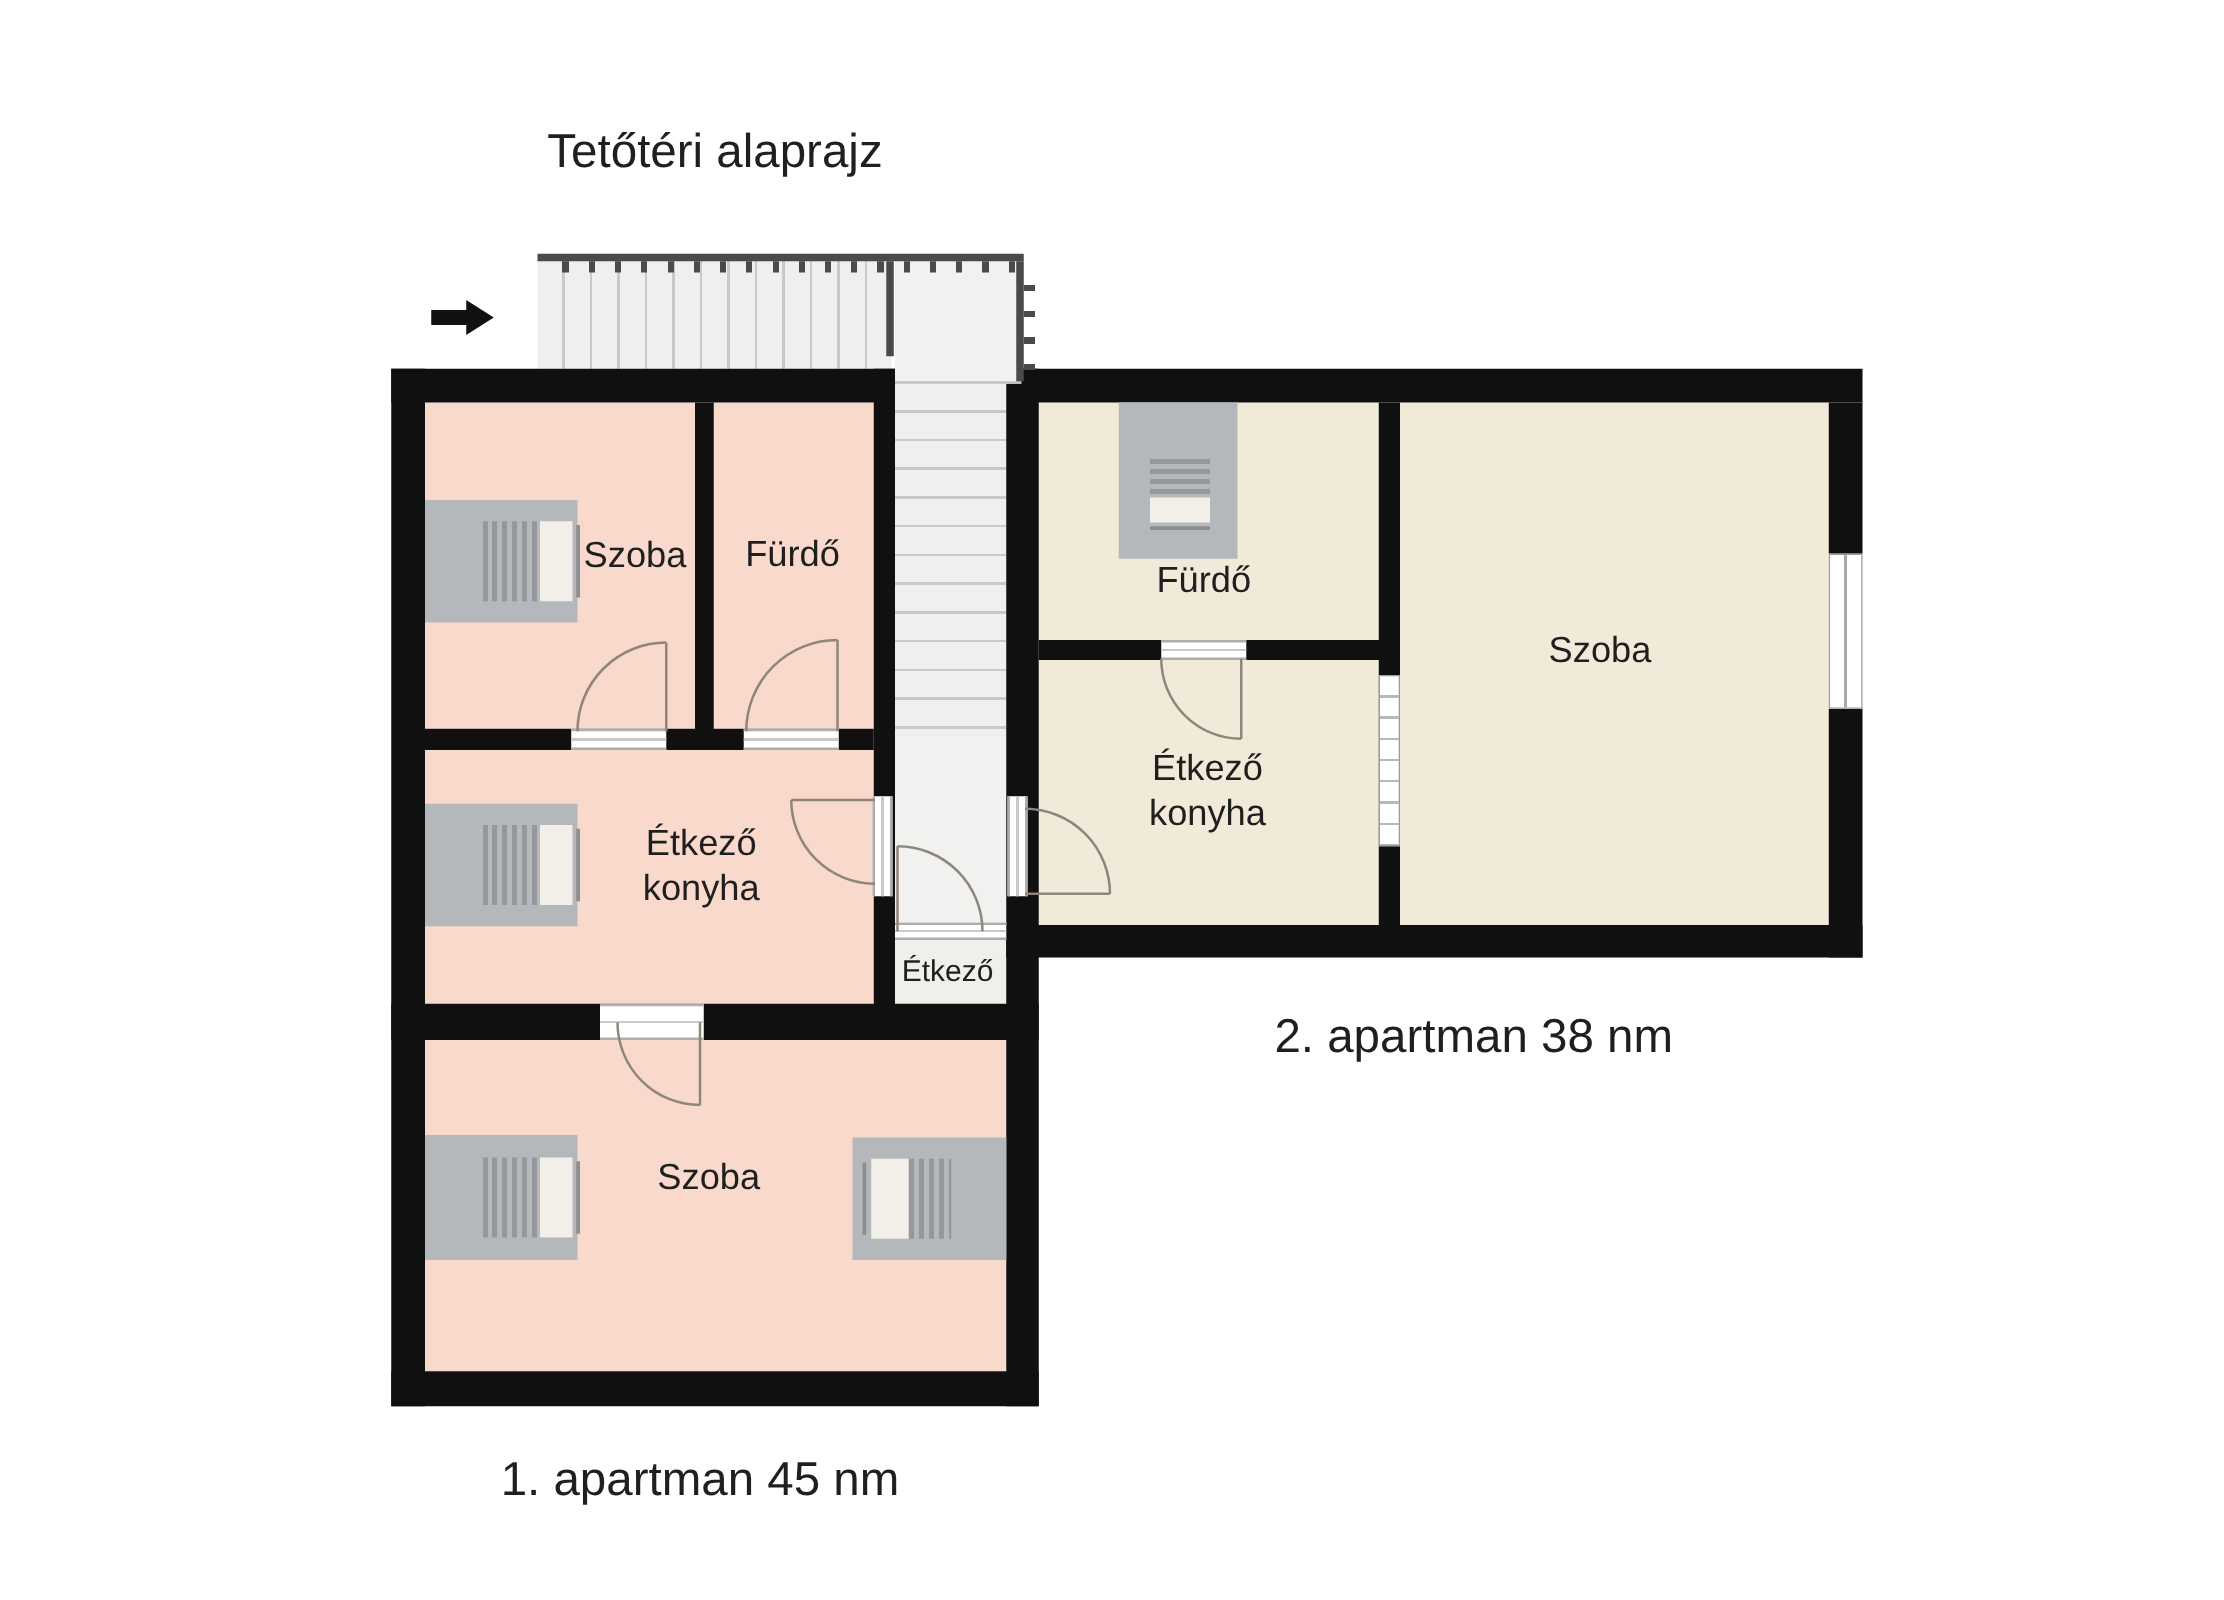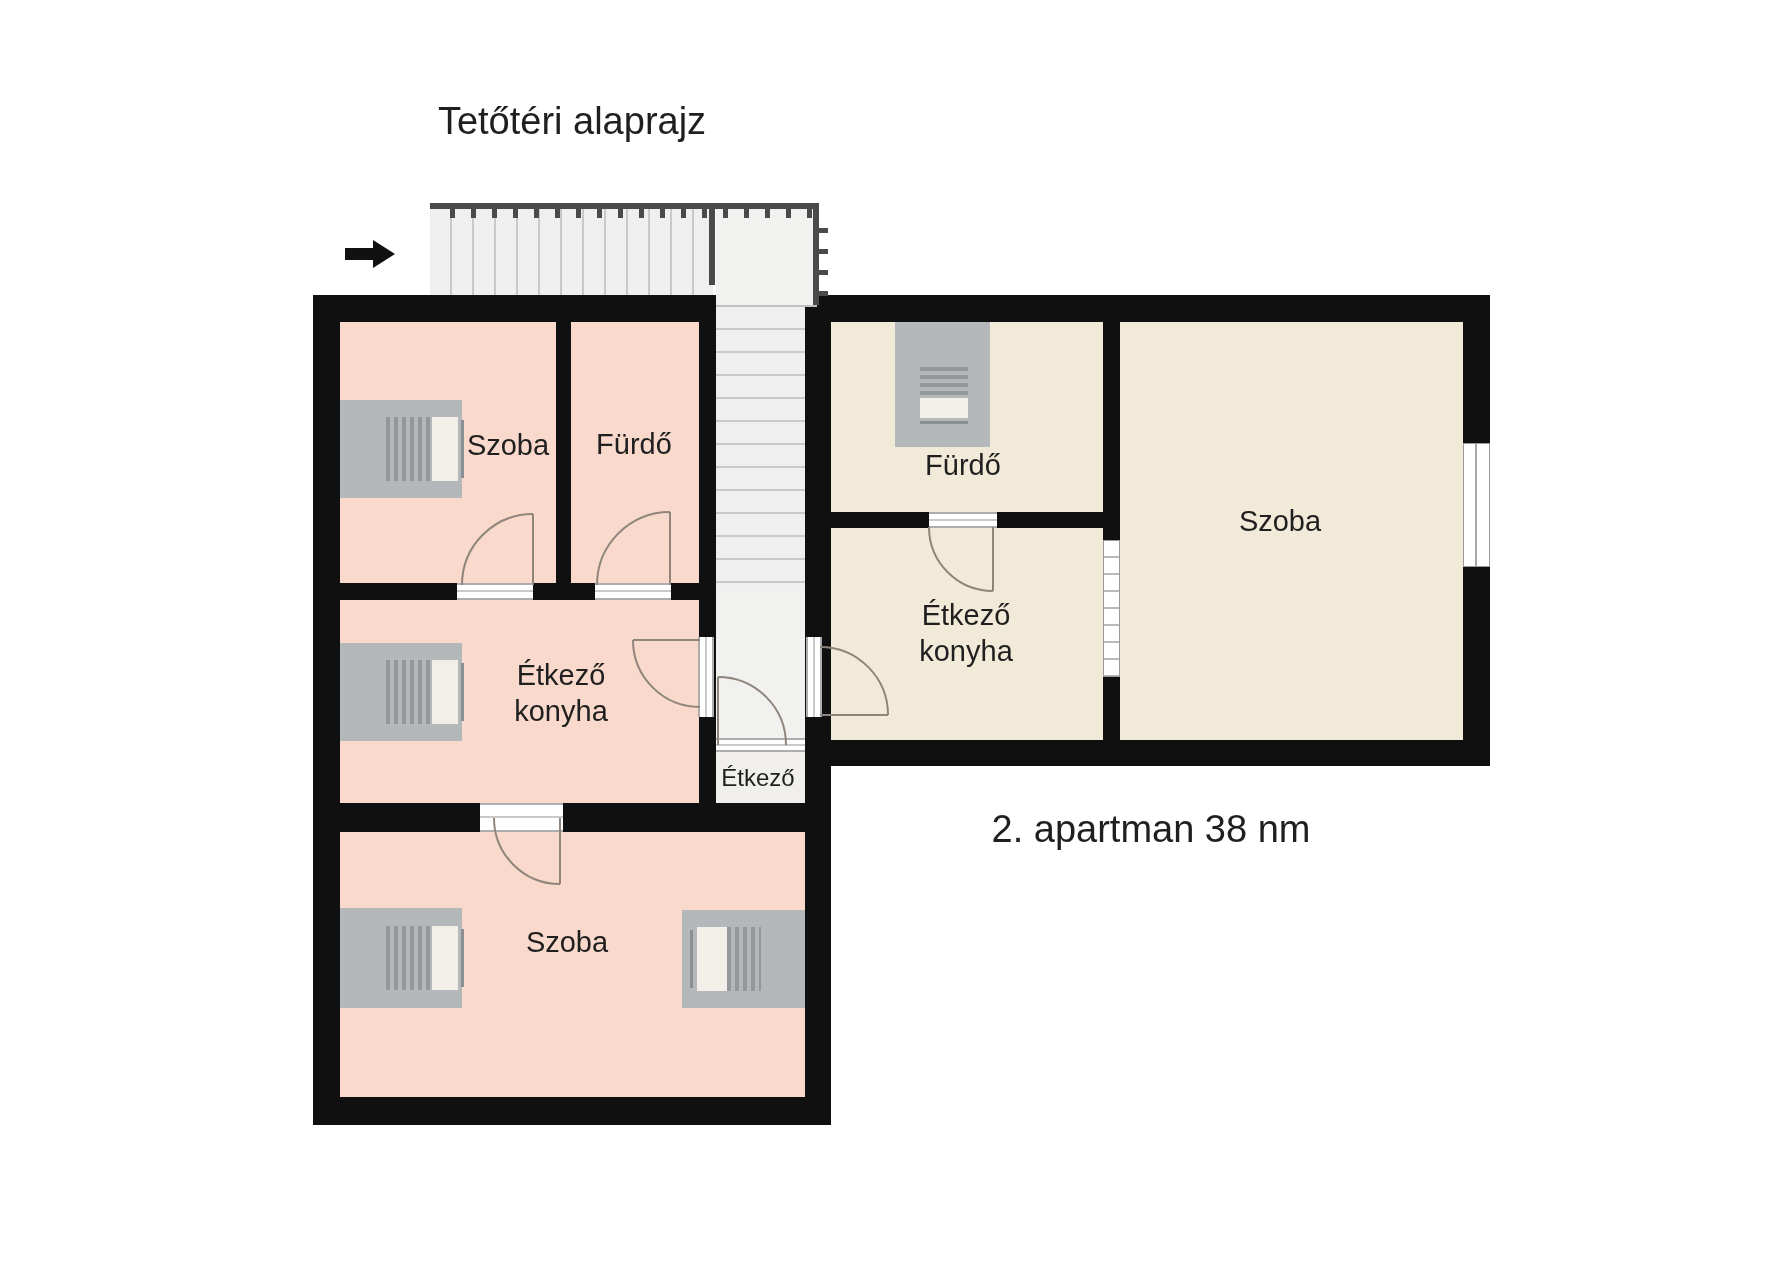--- a/index.html
+++ b/index.html
@@ -175,15 +175,16 @@
   </div>
   <div class="lbl" style="left:567px;top:942px;">Szoba</div>
   <div class="lbl" style="left:963px;top:465px;">Fürdő</div>
   <div class="lbl" style="left:966px;top:633px;">
     <span style="display:block;">Étkező</span>
     <span style="display:block;">konyha</span>
   </div>
   <div class="lbl" style="left:1280px;top:521px;">Szoba</div>
   <div class="lbl lbl-small" style="left:758px;top:778px;">Étkező</div>
 
-  <div class="lbl lbl-big" style="left:1151px;top:830px;">2. apartman 38 nm</div>
+  <div class="lbl lbl-big" style="left:560px;top:1185px;">1. apartman 45 nm</div>
+  <div class="lbl lbl-big" style="left:1179px;top:830px;">2. apartman 38 nm</div>
 
 </div>
 
 </body></html>

